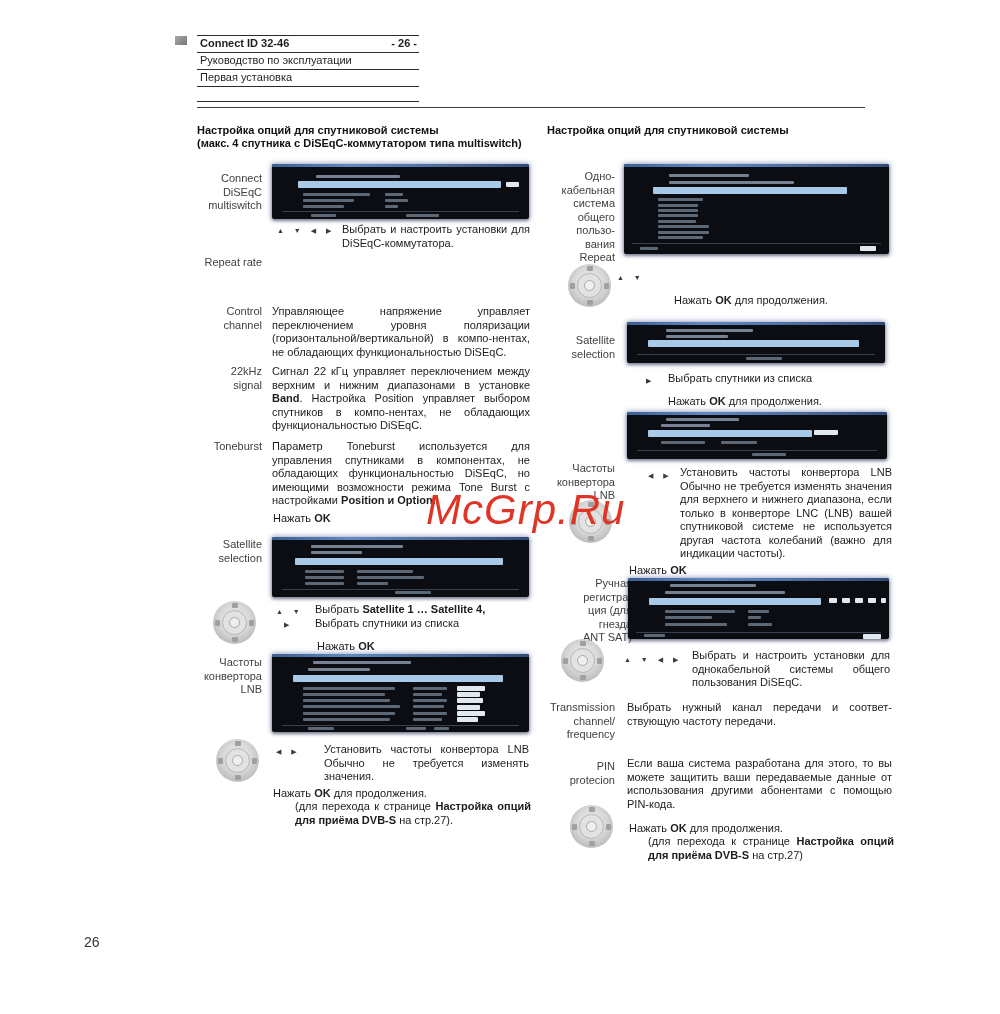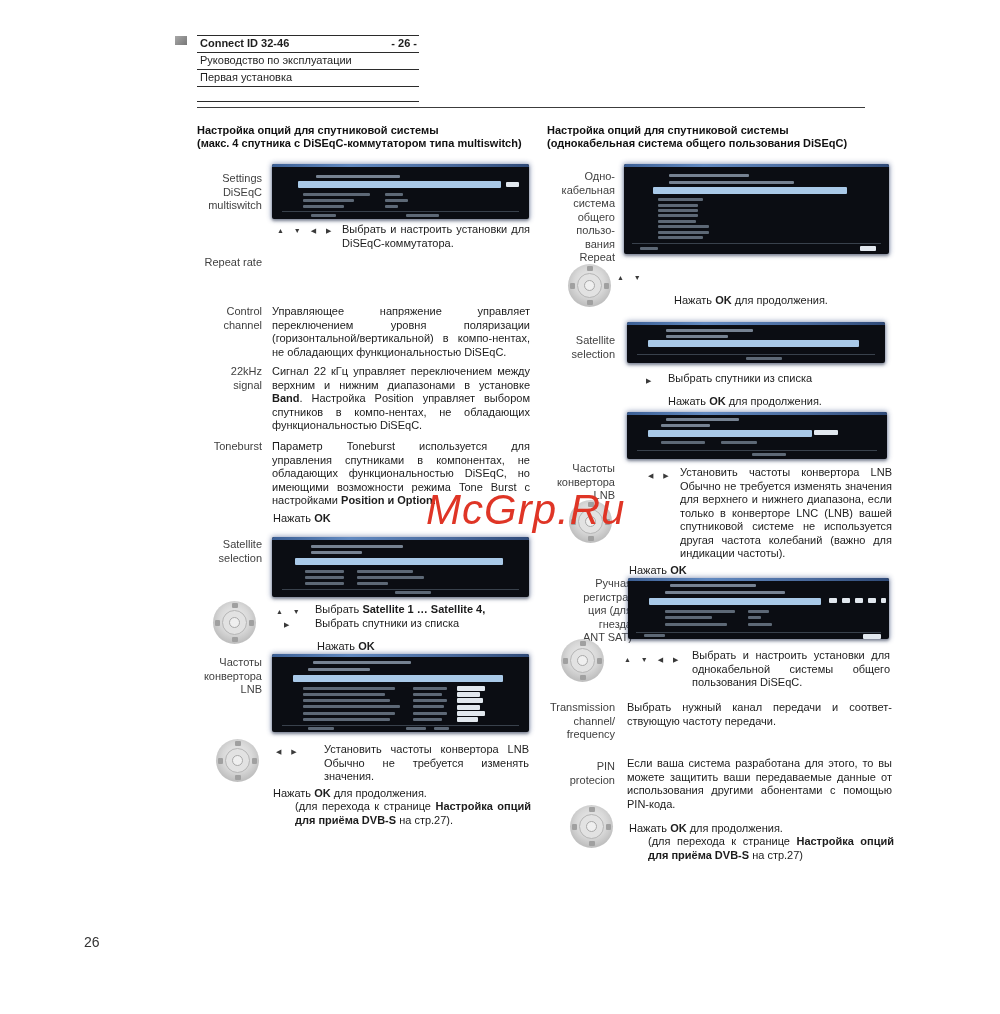--- a/index.html
+++ b/index.html
@@ -60,21 +60,21 @@
     <div class="hrow">Первая установка</div>
     <div class="hrow empty"></div>
   </div>
   <div class="rule"></div>
 
   <div class="h2 abs" style="left:165px;top:124px;width:350px">
     <div>Настройка опций для спутниковой системы</div>
     <div>(макс. 4 спутника с DiSEqC-коммутатором типа multiswitch)</div>
   </div>
 
-  <div class="lbl abs" style="left:156px;top:172px;width:74px">Settings
+  <div class="lbl abs" style="left:156px;top:172px;width:74px">Connect
 DiSEqC
 multiswitch</div>
 
   <div class="screen" style="left:240px;top:164px;width:257px;height:55px">
     <div class="scr-top"></div>
     <div class="b t2" style="left:17%;top:20%;width:33%"></div>
     <div class="hlrow" style="left:10%;top:31%;width:79%"></div>
     <div class="chip" style="left:91%;top:33%;width:5%"></div>
     <div class="b" style="left:12%;top:52%;width:26%"></div>
     <div class="b" style="left:44%;top:52%;width:7%"></div>
@@ -188,21 +188,20 @@
   <div class="txt abs" style="left:292px;top:743px;width:205px">Установить частоты конвертора LNB Обычно не требуется изменять значения.</div>
   <div class="txt nj abs" style="left:241px;top:787px">
     <span>Нажать </span><b>OK</b><span> для продолжения.</span>
   </div>
   <div class="txt abs" style="left:263px;top:800px;width:236px">
     <span>(для перехода к странице </span><b>Настройка опций для приёма DVB-S</b><span> на стр.27).</span>
   </div>
 
   <div class="h2 abs" style="left:515px;top:124px;width:350px">
     <div>Настройка опций для спутниковой системы</div>
-    <div>(однокабельная система общего пользования DiSEqC)</div>
   </div>
 
   <div class="lbl abs" style="left:515px;top:170px;width:68px">Одно-
 кабельная
 система
 общего
 пользо-
 вания
 Repeat</div>
 

